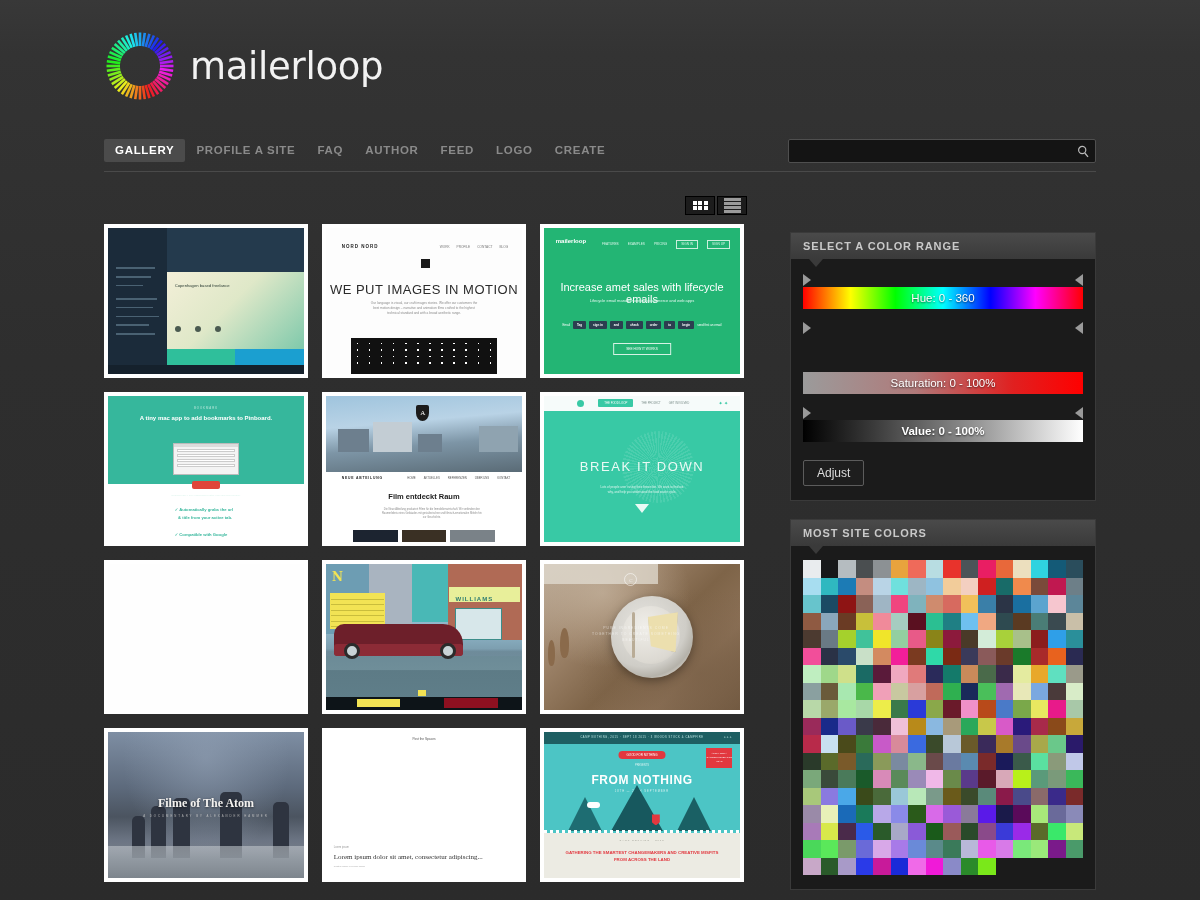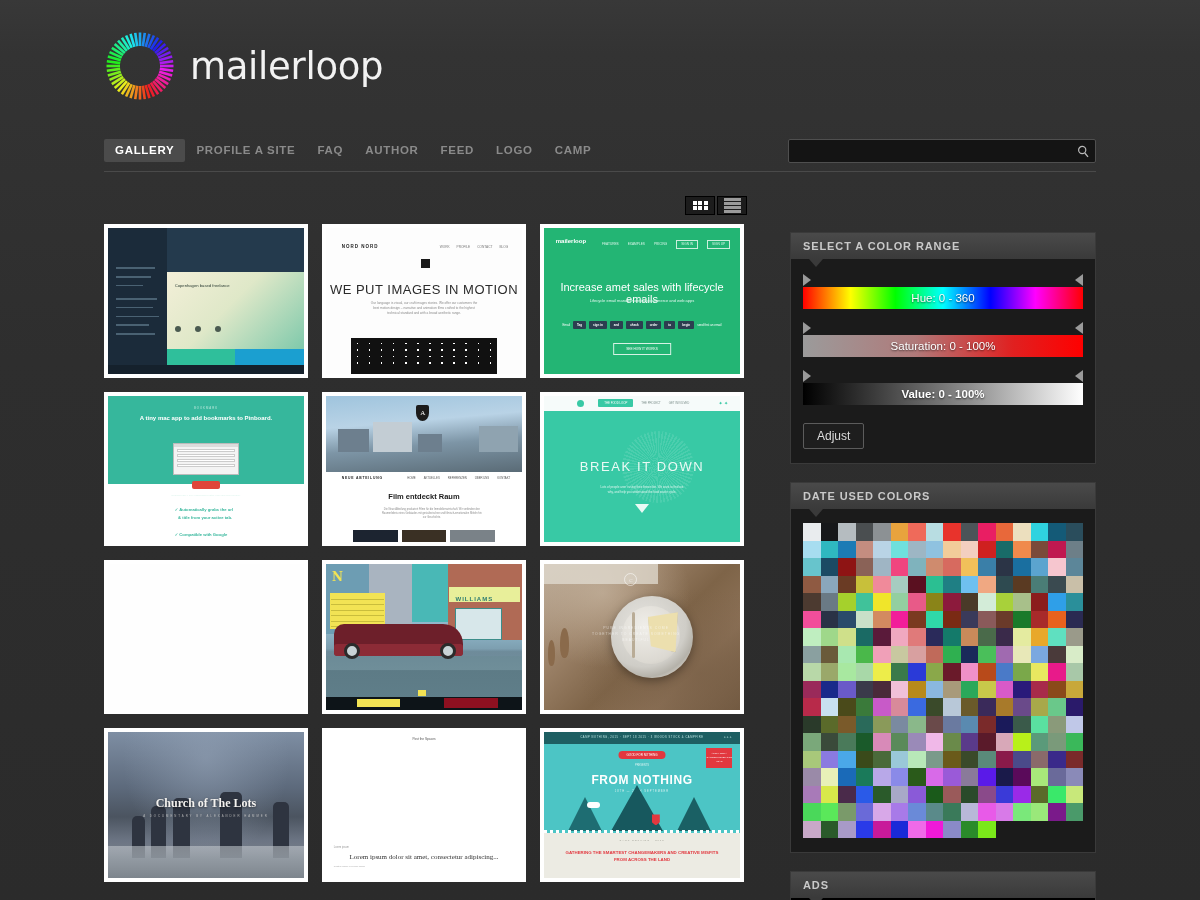--- a/index.html
+++ b/index.html
@@ -215,21 +215,21 @@
   
   .t11 { background:#fff; }
   .t11 .tb { position:absolute; left:0; right:0; top:0; height:9%; background:#fff; text-align:center; font-size:3.2px; color:#555; line-height:14px;}
   .t11 .card { position:absolute; left:4%; right:4%; top:9%; height:66%; background:#62b4e5;}
   .t11 .card .k { position:absolute; left:6%; top:9%; font-size:2.8px; color:#d6ecf9;}
   .t11 .card h4 { position:absolute; left:6%; right:6%; top:17%; font-size:12.5px; color:#fff; font-weight:300; line-height:16px;}
   .t11 .card .meta { position:absolute; left:6%; top:82%; font-size:2.6px; color:#dbeefb;}
   .t11 .card .meta b { background:#4e9fd2; padding:1px 5px; margin-left:4px; }
   .t11 .low { position:absolute; left:4%; right:4%; top:78%; bottom:4%; background:#fff;}
   .t11 .low .k { font-size:2.6px; color:#999; }
-  .t11 .low .h { font-size:7px; color:#333; font-family:"Liberation Serif",serif; margin-top:4px;text-align:center;}
+  .t11 .low .h { font-size:7px; color:#333; font-family:"Liberation Serif",serif; margin-top:4px;}
   .t11 .low .m { font-size:2.4px; color:#aaa; margin-top:4px;}
 
   
   .t12 { background:#4cc5c5; }
   .t12 .tb { position:absolute; left:0; right:0; top:0; height:8%; background:#1e5f62; display:flex; align-items:center; justify-content:center;
     font-size:2.6px; color:#bfe8e6; letter-spacing:0.6px;}
   .t12 .tb .soc { position:absolute; right:4%; display:flex; gap:4px; }
   .t12 .badge { position:absolute; right:4%; top:11%; width:26px; height:20px; background:#e2383f; color:#fff; font-size:2.4px; text-align:center; padding-top:4px; line-height:4px;}
   .t12 .pill { position:absolute; left:50%; transform:translateX(-50%); top:13%; background:#e2383f; color:#fff; font-size:3px; padding:2px 8px; border-radius:8px; white-space:nowrap;}
   .t12 .pres { position:absolute; left:0; right:0; top:22%; text-align:center; font-size:2.6px; color:#d8f2f1;}
@@ -262,21 +262,21 @@
   .slider-group { margin-bottom:12px; }
   .slider-track { position:relative; height:14px; }
   .handle-l, .handle-r { position:absolute; top:1px; width:0; height:0; }
   .handle-l { left:0; border-top:6px solid transparent; border-bottom:6px solid transparent; border-left:8px solid #9a9a9a; }
   .handle-r { right:0; border-top:6px solid transparent; border-bottom:6px solid transparent; border-right:8px solid #9a9a9a; }
   .slider-bar {
     height:22px; display:flex; align-items:center; justify-content:center;
     color:#ffffff; font-size:11.5px; text-shadow:0 1px 2px rgba(0,0,0,.65);
   }
   .bar-hue { background: linear-gradient(90deg,#ff0000 0%,#ffff00 17%,#00ff00 33%,#00ffff 50%,#0000ff 67%,#ff00ff 83%,#ff0000 100%); }
-  .bar-sat { background: linear-gradient(90deg,#9b9b9b 0%,#b07a7a 40%,#e02020 75%,#ff0000 100%); }
+  .bar-sat { background: linear-gradient(90deg,#9b9b9b 0%,#b07a7a 40%,#e02020 75%,#ff0000 100%); margin-top: 37px; }
   .bar-val { background: linear-gradient(90deg,#000000 0%,#3a3a3a 25%,#8f8f8f 60%,#ffffff 100%); color:#ffffff;font-weight:bold; }
 
   .adjust-btn {
     margin-top:6px; background:#1e1e1e; border:1px solid #5c5c5c;
     color:#dcdcdc; font-size:12px; padding:5px 13px; cursor:pointer; border-radius:2px;
     font-family:"Liberation Sans", sans-serif;
   }
 
   .swatch-grid { display:grid; grid-template-columns:repeat(16,1fr); width:100%; }
   .swatch-grid i { display:block; width:100%; padding-bottom:100%; }
@@ -342,21 +342,21 @@
   </div>
 
   <div class="navbar">
     <div class="nav-items" id="navItems">
         <a class="nav-item active">GALLERY</a>
         <a class="nav-item">PROFILE A SITE</a>
         <a class="nav-item">FAQ</a>
         <a class="nav-item">AUTHOR</a>
         <a class="nav-item">FEED</a>
         <a class="nav-item">LOGO</a>
-        <a class="nav-item">CAMP</a>
+        <a class="nav-item">CREATE</a>
       </div>
     <div class="nav-rule"></div>
   </div>
 
   <div class="search-wrap">
     <input class="search-input" type="text" value="" placeholder="" style="">
     <span class="search-icon">
       <svg width="13" height="13" viewBox="0 0 13 13">
         <circle cx="5.2" cy="5" r="3.6" fill="none" stroke="#b9b9b9" stroke-width="1.2"></circle>
         <line x1="7.8" y1="8" x2="11" y2="11.8" stroke="#b9b9b9" stroke-width="1.3"></line>
@@ -617,21 +617,21 @@
 
     <div class="thumb">
       <div class="inner t10">
         <div class="bg"></div>
         <div class="fig" style="left:12%;width:13px;height:42px"></div>
         <div class="fig" style="left:22%;width:15px;height:52px"></div>
         <div class="fig" style="left:33%;width:17px;height:60px"></div>
         <div class="fig" style="left:57%;width:22px;height:66px"></div>
         <div class="fig" style="left:84%;width:16px;height:56px"></div>
         <div class="water"></div>
-        <h4>Church of The Lots</h4>
+        <h4>Filme of The Atom</h4>
         <div class="sub">A DOCUMENTARY BY ALEXANDER HAMMER</div>
       </div>
     </div>
 
     <div class="thumb">
       <div class="inner t11">
         <div class="tb">Post the Spaces</div>
         <div class="low">
           <div class="k">Lorem ipsum</div>
           <div class="h">Lorem ipsum dolor sit amet, consectetur adipiscing...</div>
@@ -694,21 +694,21 @@
             <span class="handle-r"></span>
           </div>
           <div class="slider-bar bar-val">Value: 0 - 100%</div>
         </div>
 
         <button class="adjust-btn">Adjust</button>
       </div>
     </div>
 
     <div class="panel">
-      <div class="panel-head">DATE USED COLORS</div>
+      <div class="panel-head">MOST SITE COLORS</div>
       <div class="panel-body">
         <div class="swatch-grid" id="swatchGrid">
             <i style="background: rgb(233, 236, 238);"></i>
             <i style="background: rgb(23, 24, 26);"></i>
             <i style="background: rgb(181, 188, 192);"></i>
             <i style="background: rgb(74, 78, 80);"></i>
             <i style="background: rgb(140, 145, 148);"></i>
             <i style="background: rgb(232, 163, 61);"></i>
             <i style="background: rgb(239, 106, 90);"></i>
             <i style="background: rgb(184, 221, 226);"></i>

